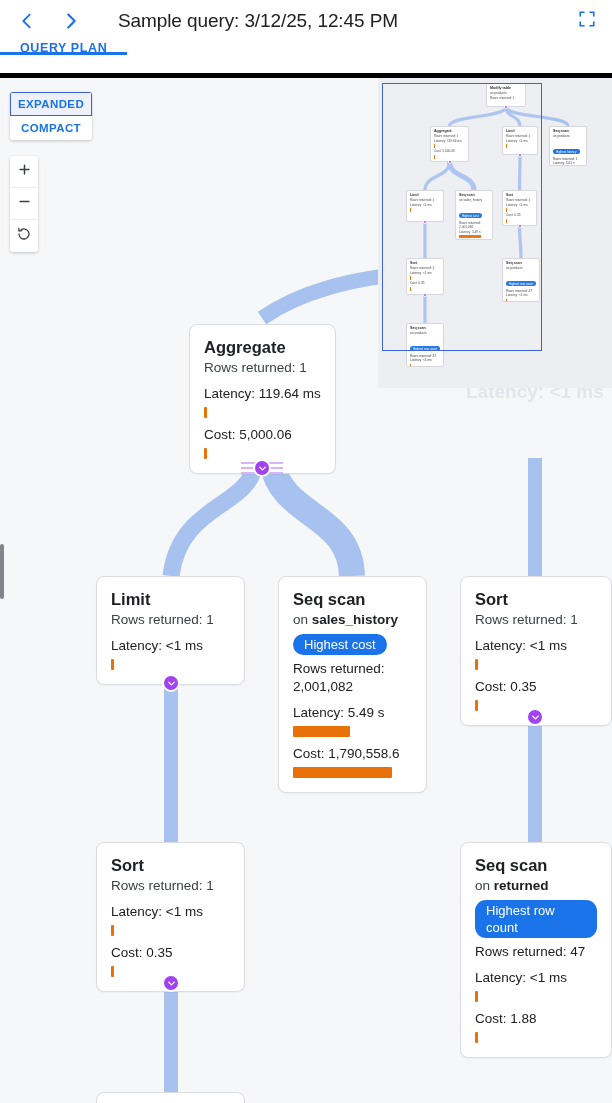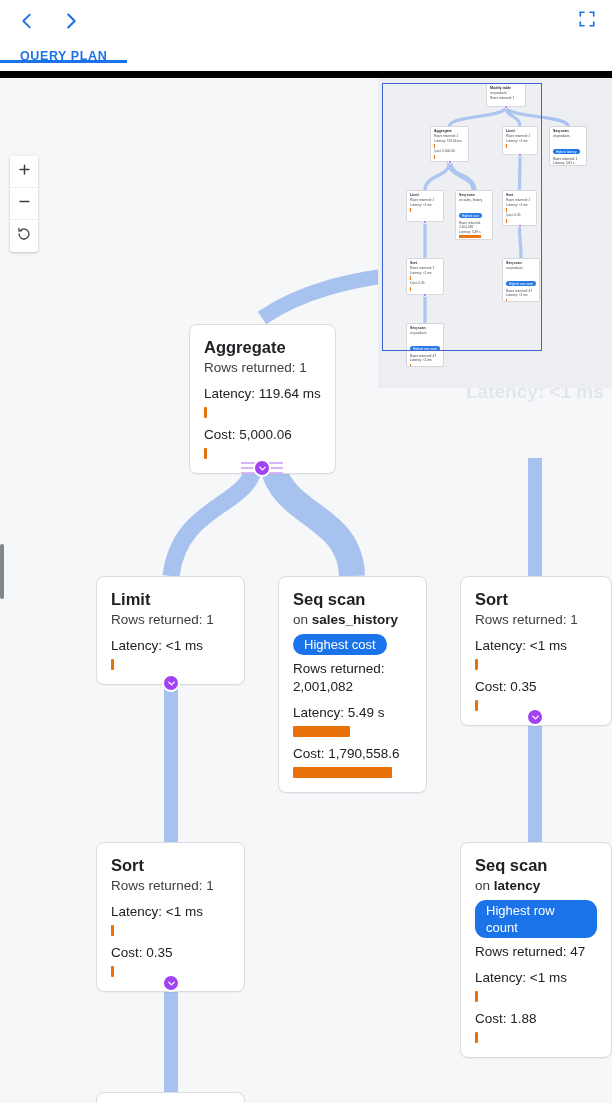--- a/index.html
+++ b/index.html
@@ -30,22 +30,22 @@
   #fullscreen-btn {
     position: absolute; right: 12px; top: 8px;
     width: 26px; height: 26px; cursor: pointer;
     display: flex; align-items: center; justify-content: center;
   }
 
   
   #tabbar {
     position: absolute; top: 41px; left: 0; width: 612px; height: 37px;
     background: #ffffff;
-    border-bottom: 7px solid #000000;
-    display: flex; align-items: center;
+    border-bottom: 5px solid #000000;
+    display: flex; align-items: flex-start;
   }
   .tab {
     display: flex; align-items: center; justify-content: center;
     padding: 0 20px;
     font-size: 12.5px; font-weight: bold; letter-spacing: 0.6px;
     color: #5f6368; cursor: pointer; position: relative;
   }
   .tab.active { color: #1a73e8; }
   .tab.active::after {
     content: ""; position: absolute; left: 0; right: 0; bottom: 0;
@@ -183,20 +183,21 @@
         </svg>
     </span>
   </div>
   <div class="navbtn">
     <span>
       <svg width="22" height="22" viewBox="0 0 24 24">
           <path d="M9 5 L16 12 L9 19" fill="none" stroke="#1a73e8" stroke-width="2.4" stroke-linecap="round" stroke-linejoin="round"></path>
         </svg>
     </span>
   </div>
+  <div id="header-title">Sample query: 3/12/25, 12:45 PM</div>
   <div id="fullscreen-btn">
     <span>
       <svg width="18" height="18" viewBox="0 0 24 24" fill="none" stroke="#1a73e8" stroke-width="2.2" stroke-linecap="round">
         <path d="M3 8 V3 H8"></path>
           <path d="M16 3 H21 V8"></path>
           <path d="M21 16 V21 H16"></path>
           <path d="M8 21 H3 V16"></path>
       </svg>
     </span>
   </div>
@@ -299,36 +300,40 @@
     <div class="bar tick"></div>
   </div>
   <div class="toggle" style="left:162px; top:896px;">
     <svg width="11" height="11" viewBox="0 0 24 24">
         <path d="M6 9 L12 15 L18 9" fill="none" stroke="#fff" stroke-width="3" stroke-linecap="round" stroke-linejoin="round"></path>
       </svg>
   </div>
 
   <div class="node" style="left:460px; top:764px; width:152px;">
     <div class="node-title">Seq scan</div>
-    <div class="node-on"><span>on </span><b>latency</b></div>
+    <div class="node-on"><span>on </span><b>returned</b></div>
     <div class="badge">Highest row count</div>
     <div class="node-line tight">Rows returned: 47</div>
     <div class="node-line">Latency: &lt;1 ms</div>
     <div class="bar tick"></div>
     <div class="node-line">Cost: 1.88</div>
     <div class="bar tick"></div>
   </div>
 
   <div class="node" style="left:96px; top:1014px; width:149px; height:120px;">
     
     
     
     
   </div>
 
+  <div id="mode-toggle">
+    <div class="mode-btn selected">EXPANDED</div>
+    <div class="mode-btn">COMPACT</div>
+  </div>
 
   <div id="zoom-controls">
     <div class="zoom-btn">
       <span>
         <svg width="15" height="15" viewBox="0 0 24 24">
             <path d="M12 5 V19 M5 12 H19" stroke="#3c4043" stroke-width="2.4" stroke-linecap="round"></path>
           </svg>
       </span>
     </div>
     <div class="zoom-btn">

